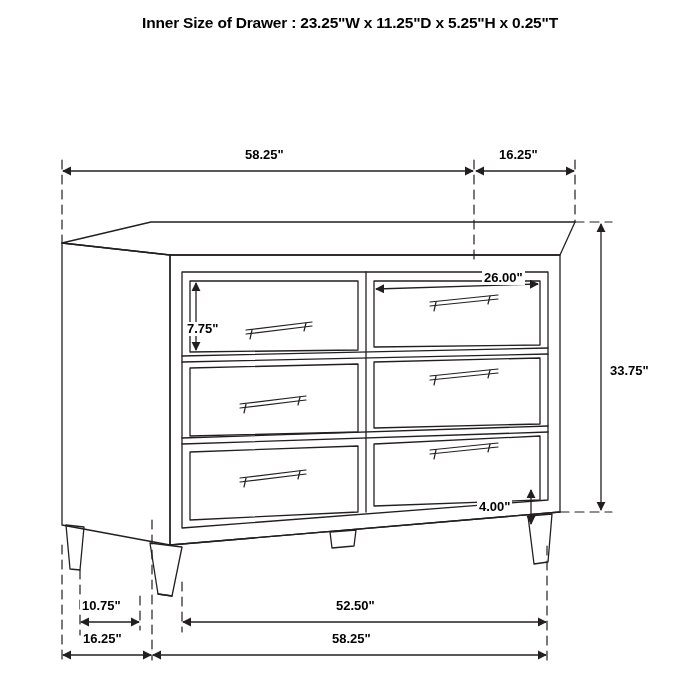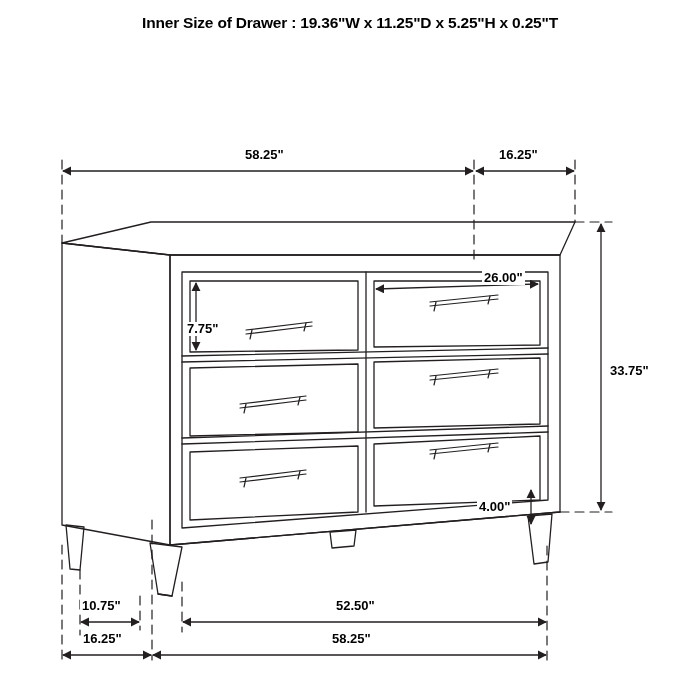--- a/index.html
+++ b/index.html
@@ -41,21 +41,21 @@
     font-weight: bold;
     background: #ffffff;
     padding: 0 2px;
     white-space: nowrap;
     line-height: 14px;
   }
 </style>
 </head>
 <body>
 
-<div class="title">Inner Size of Drawer : 19.36"W x 11.25"D x 5.25"H x 0.25"T</div>
+<div class="title">Inner Size of Drawer : 23.25"W x 11.25"D x 5.25"H x 0.25"T</div>
 
 <svg class="canvas" viewBox="0 0 700 700">
   <g fill="none" stroke="#231f20" stroke-width="1.3" stroke-linejoin="round" stroke-linecap="round">
 
     <g stroke-dasharray="9 6" stroke-width="1.2">
 
       <line x1="62" y1="160" x2="62" y2="243"></line>
 
       <line x1="474" y1="160" x2="474" y2="262"></line>
 

